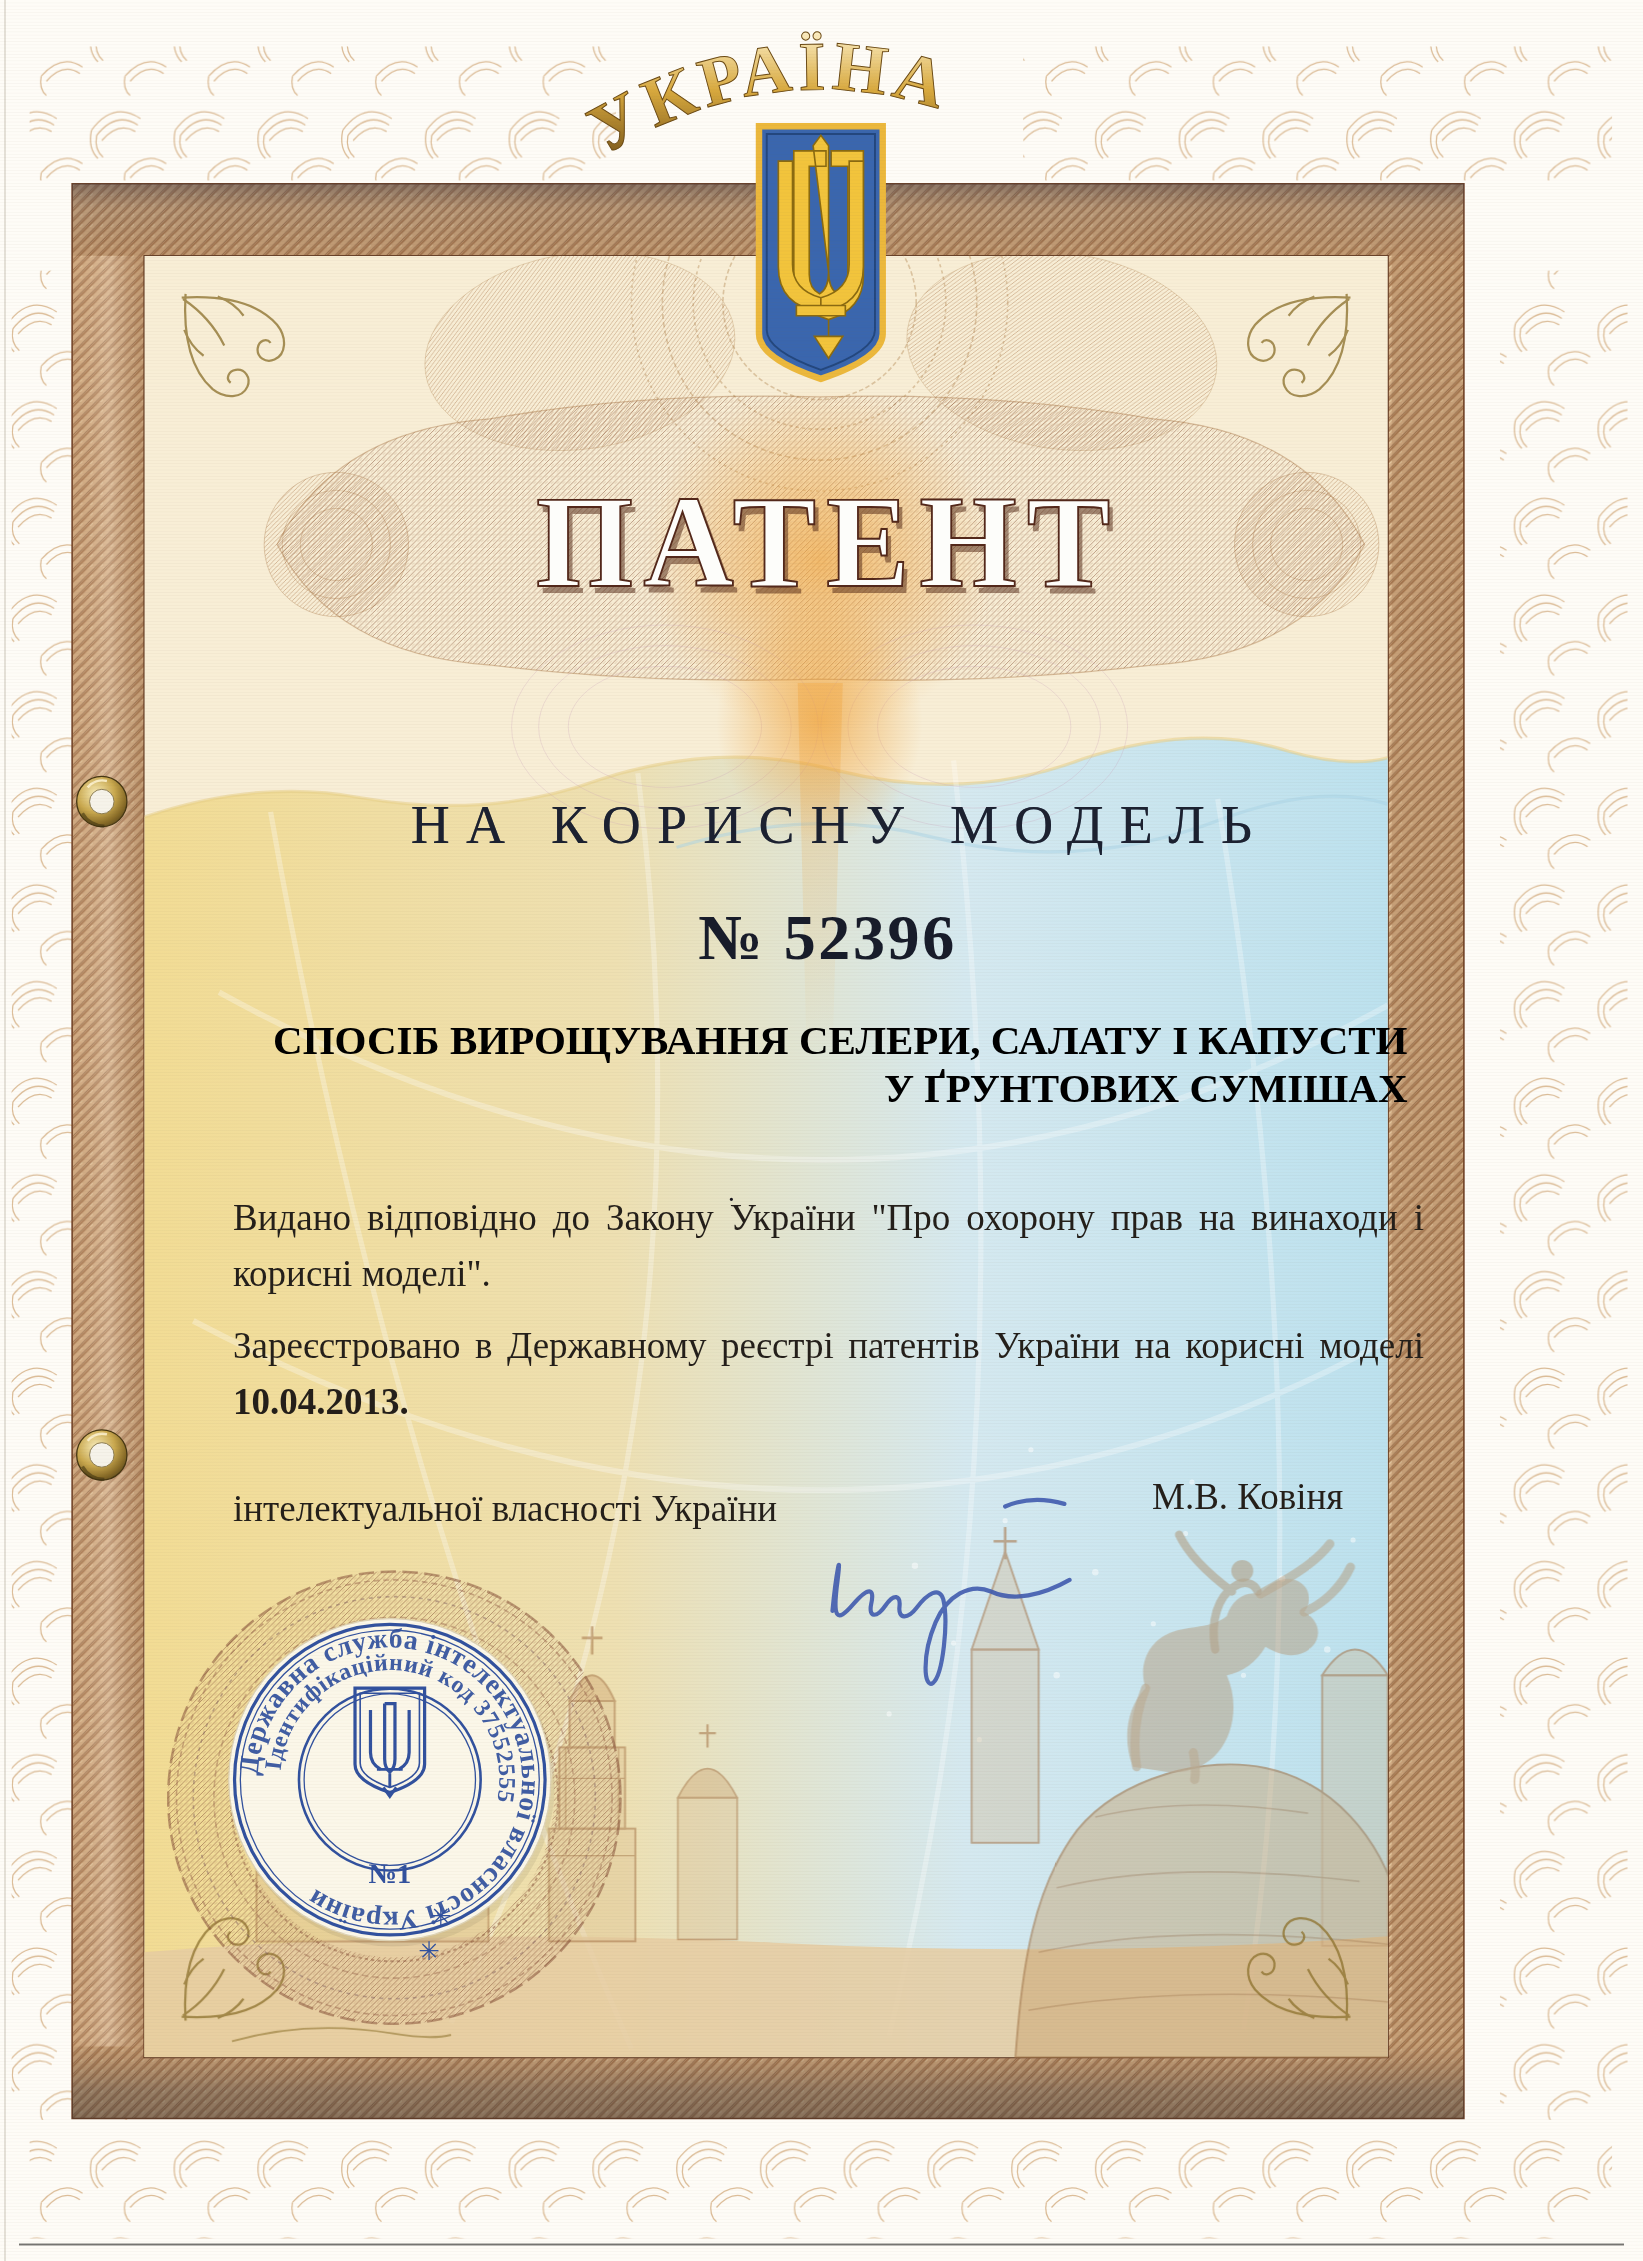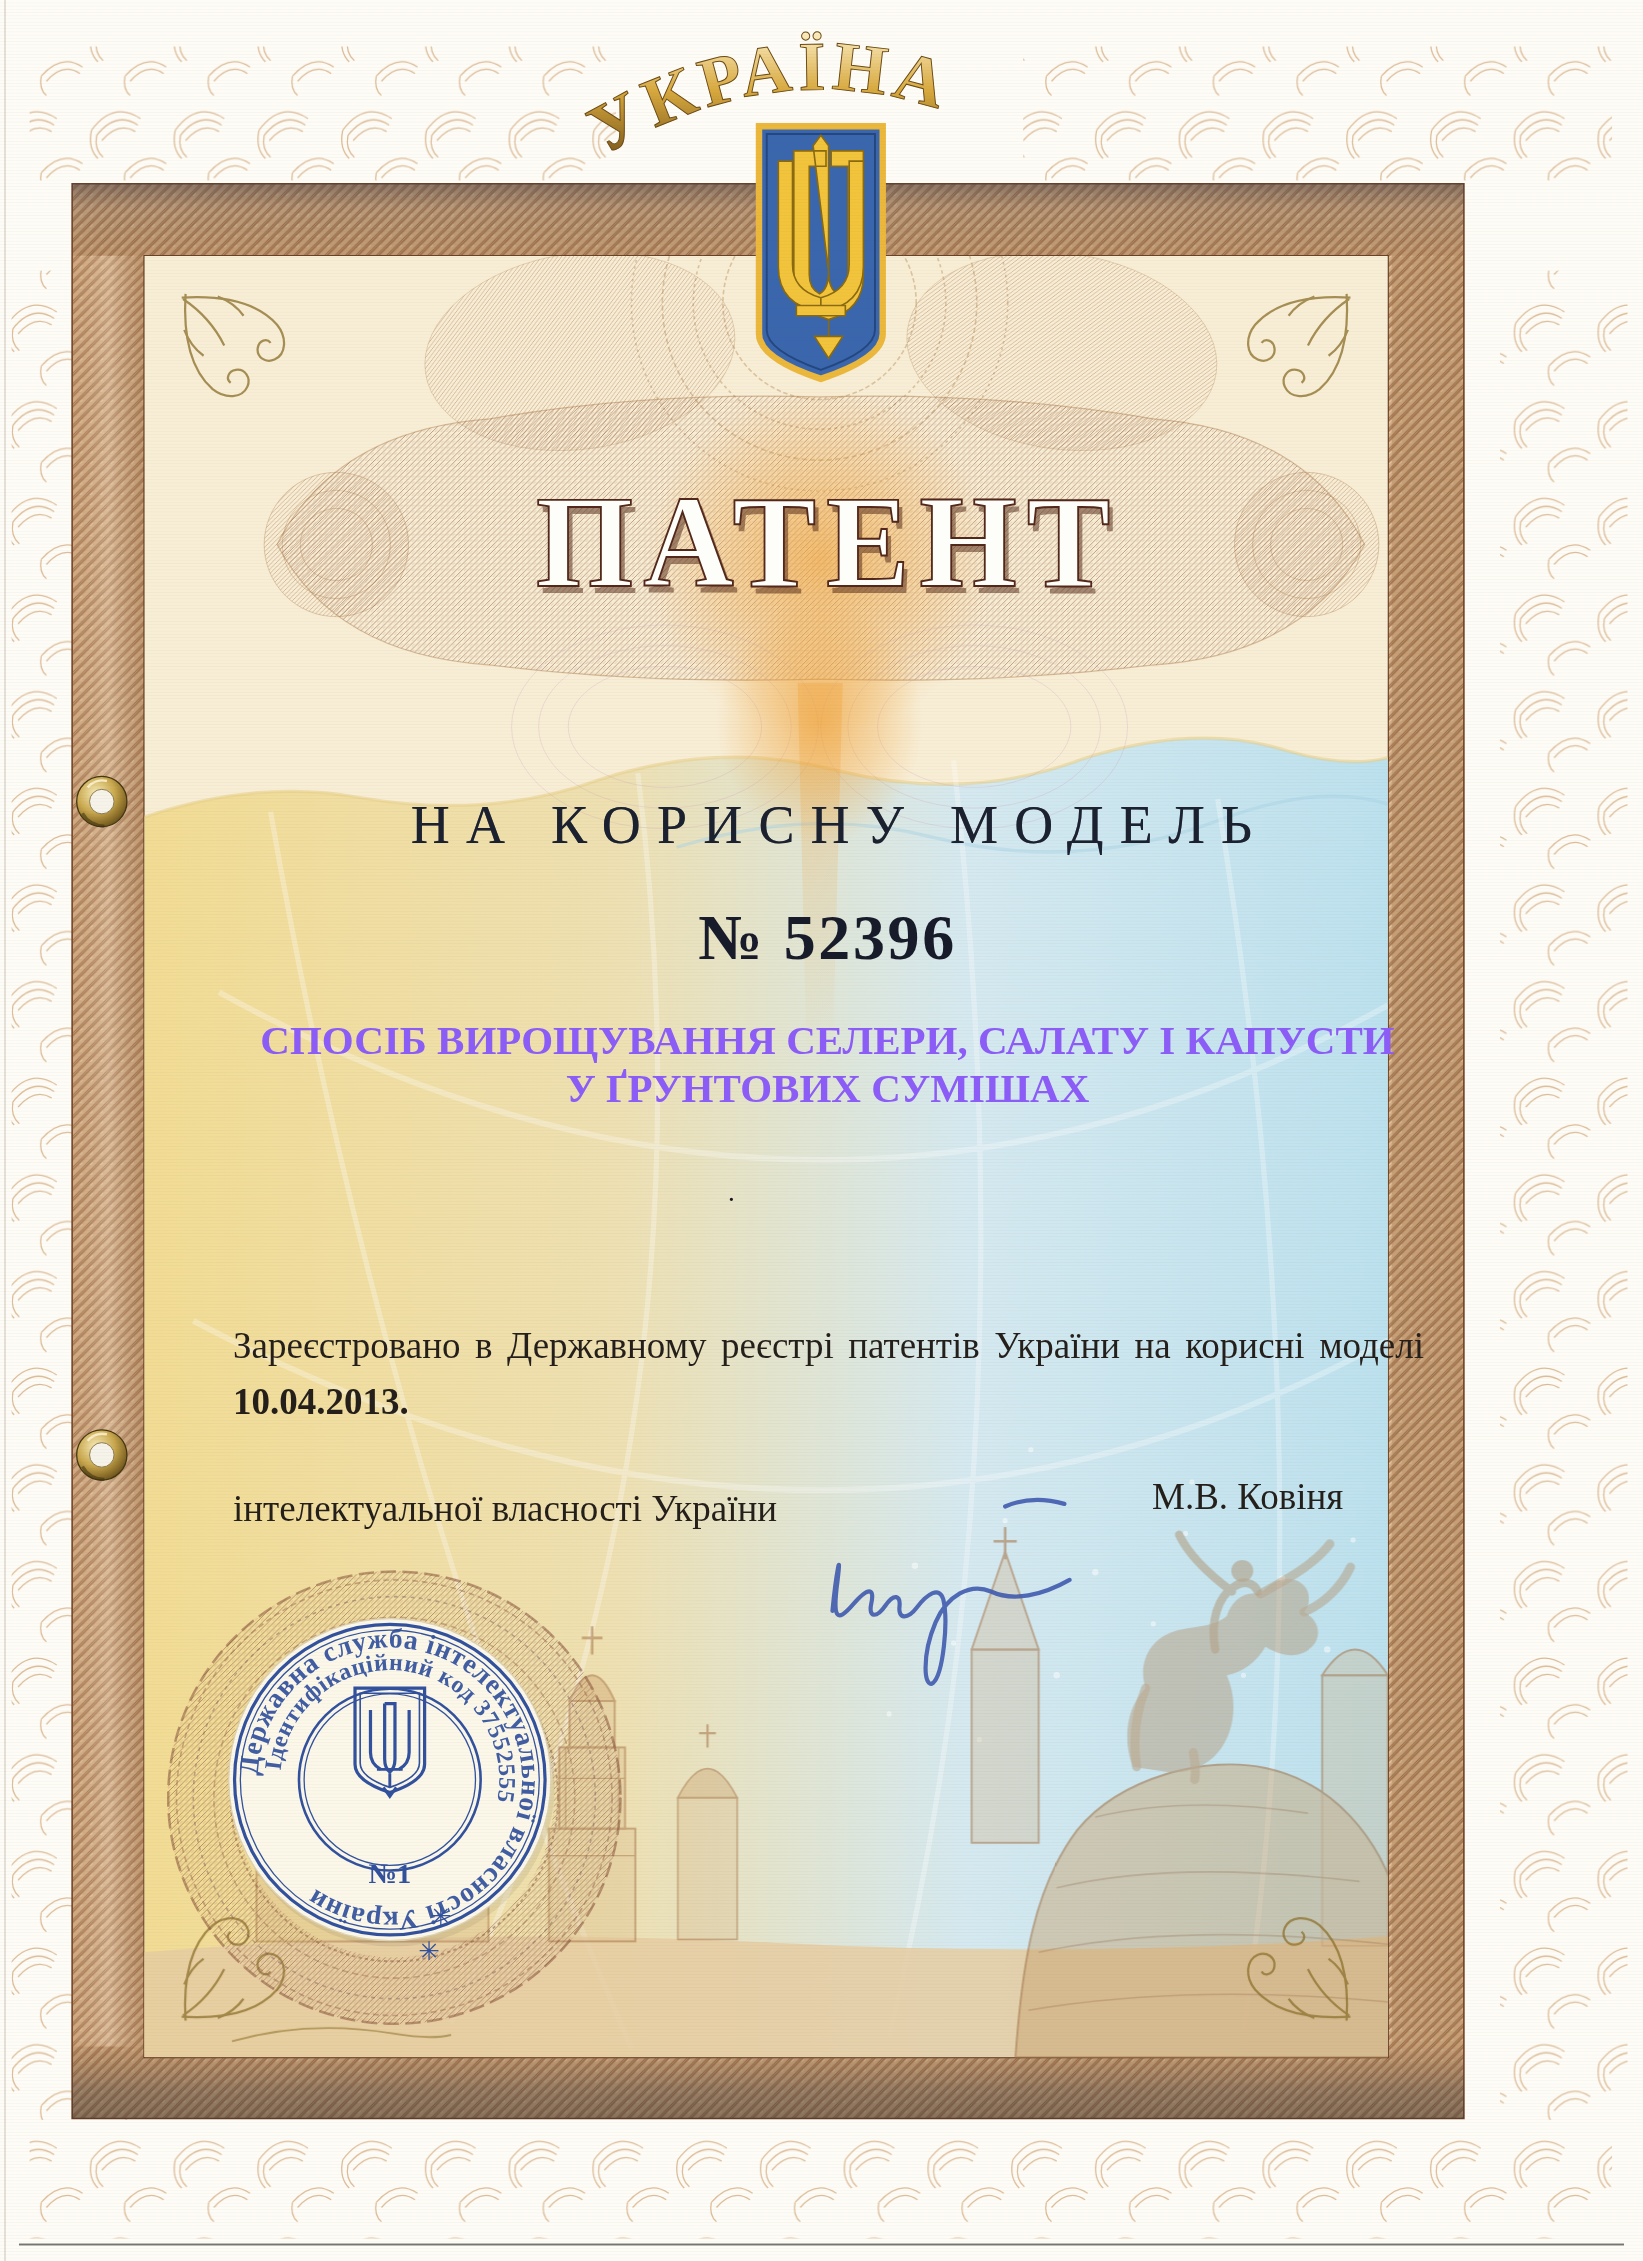--- a/index.html
+++ b/index.html
@@ -9,22 +9,22 @@
   #bgsvg{position:absolute;left:0;top:0;z-index:0;}
   .txt{position:absolute;z-index:3;color:#26211d;}
   #patent-word{left:50%;top:465px;transform:translateX(-50%) scaleX(.95);
      font-size:132px;font-weight:bold;letter-spacing:10.3px;color:#fdfdfa;white-space:nowrap;
      -webkit-text-stroke:1.9px #53281a;
      text-shadow:4.5px 7px 0 rgba(77,36,18,.5), 0 0 1.3px rgba(77,36,18,.6);}
   #category{left:50%;top:794px;transform:translateX(-50%);font-size:54px;letter-spacing:.30em;
      color:#1c2130;white-space:nowrap;text-shadow:0 0 0.6px rgba(20,30,60,.6);margin-left:12px;}
   #docnumber{left:50%;top:901px;transform:translateX(-50%);font-size:64px;font-weight:bold;
      letter-spacing:2.6px;color:#181c2a;white-space:nowrap;}
-  #inv-title{left:50%;top:1017px;transform:translateX(-50%);width:1160px;text-align:center;
-     font-size:41px;font-weight:bold;line-height:1.17;color:#8b5cf6;}
+  #inv-title{left:50%;top:1017px;transform:translateX(-50%);width:1160px;text-align:right;
+     font-size:41px;font-weight:bold;line-height:1.17;color:#000000;}
   #title-period{left:728px;top:1177px;font-size:27px;color:#17151f;}
   #para1,#para2{left:233px;width:1191px;font-size:37px;line-height:1.5;text-align:justify;
      text-align-last:left;color:#241f1a;}
   #para1{top:1190px;}
   #para2{top:1318px;}
   #role{left:233px;top:1482px;font-size:37px;line-height:1.47;color:#241f1a;}
   #signer{left:1152px;top:1475px;font-size:37px;color:#241f1a;white-space:nowrap;}
   b{font-weight:bold;}
   #scan-bottom{left:19.3px;top:2243px;width:1605px;height:3.2px;z-index:4;
      background:linear-gradient(to bottom,rgba(60,60,58,.15),rgba(45,45,43,.65),rgba(120,120,115,.2));}
@@ -342,20 +342,21 @@
   </g>
 
   <rect x="0" y="0" width="2550" height="3509" fill="url(#pScan)"></rect>
 </svg>
 
 <div class="txt" id="patent-word">ПАТЕНТ</div>
 <div class="txt" id="category">НА КОРИСНУ МОДЕЛЬ</div>
 <div class="txt" id="docnumber">№ 52396</div>
 <div class="txt" id="inv-title">СПОСІБ ВИРОЩУВАННЯ СЕЛЕРИ, САЛАТУ І КАПУСТИ У ҐРУНТОВИХ СУМІШАХ</div>
 <div class="txt" id="title-period">.</div>
+<div class="txt" id="para1">Видано відповідно до Закону України "Про охорону прав на винаходи і корисні моделі".</div>
 <div class="txt" id="para2"><span>Зареєстровано в Державному реєстрі патентів України на корисні моделі </span><b>10.04.2013.</b></div>
 <div class="txt" id="role">
       <div>інтелектуальної власності України</div>
     </div>
 <div class="txt" id="signer">М.В. Ковіня</div>
 
 <div class="abs" id="scan-bottom"></div>
 <div class="abs" id="scan-left"></div>
 </div>
 

